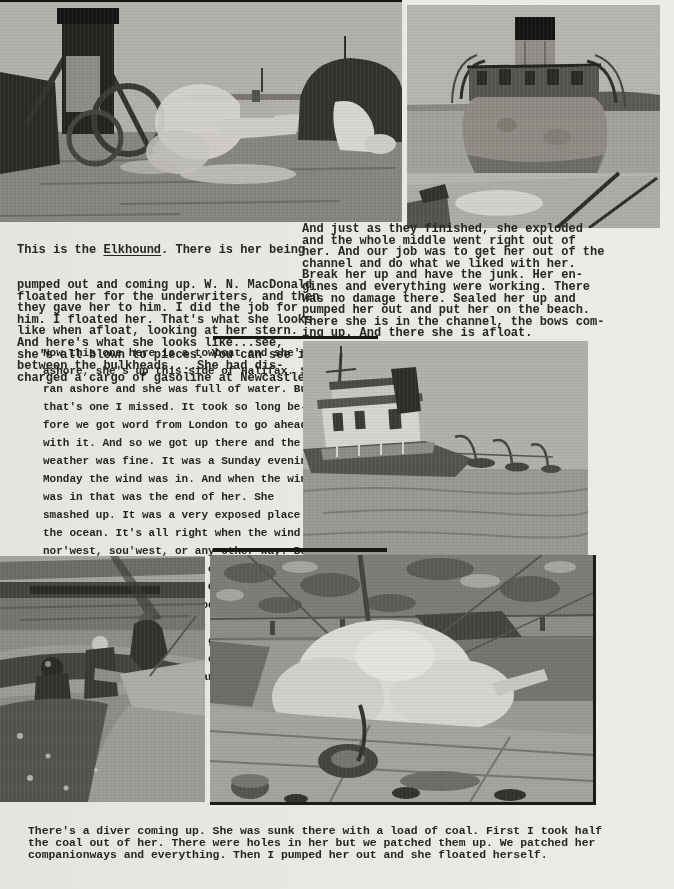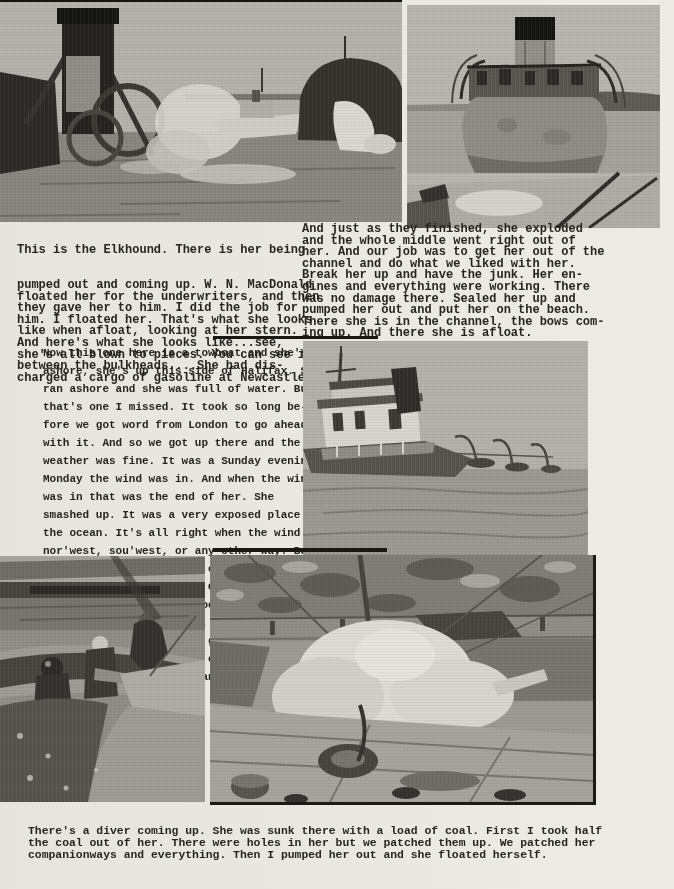--- a/index.html
+++ b/index.html
@@ -13,21 +13,21 @@
   .photo::after {
     content:""; position:absolute; inset:0; pointer-events:none;
     background:
       repeating-linear-gradient(0deg, rgba(0,0,0,.045) 0 1px, transparent 1px 3px),
       repeating-linear-gradient(90deg, rgba(255,255,255,.05) 0 1px, transparent 1px 4px);
   }
   .txt { position:absolute; white-space:pre; font-weight:700; color:#26251f; }
   .body-txt { font-size:12px; line-height:11.6px; }
   .para2-txt { font-size:11px; line-height:18px;margin-left:26px; }
   .caption-txt { font-size:11.4px; line-height:11.9px; }
-  .u { text-underline-offset:2px; }
+  .u { text-decoration:underline; text-underline-offset:2px; }
   .divider { position:absolute; background:#181713; }
 
   
   #photo-1 { left:0;   top:2;   width:402px; height:220px; border-top:2px solid #14130f; }
   #photo-2 { left:407; top:5px; width:253px; height:223px; left:407px; }
   #cap-elkhound { left:17px; top:222px; width:282px; }
   #cap-explosion { left:302px; top:224px; width:282px; }
   #divider-1 { left:213px; top:336px; width:165px; height:3px; }
   #cap-towboat { left:17px; top:344px; width:285px; }
   #photo-3 { left:303px; top:341px; width:285px; height:214px; }

